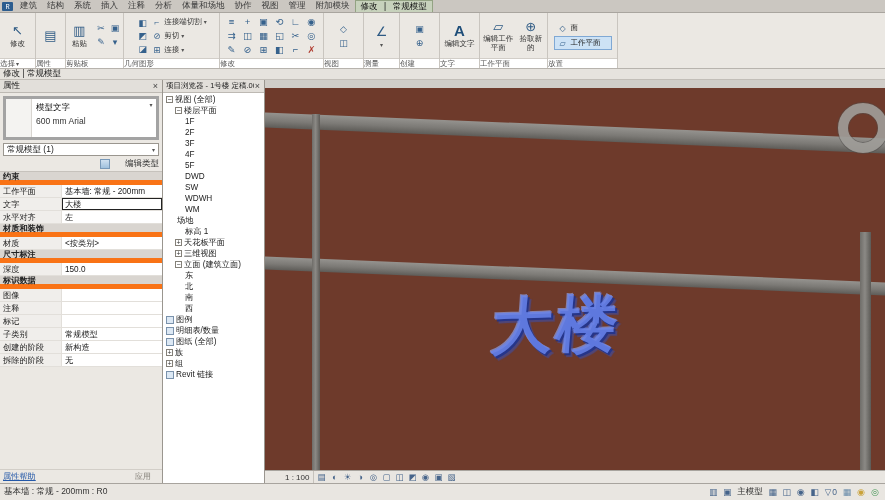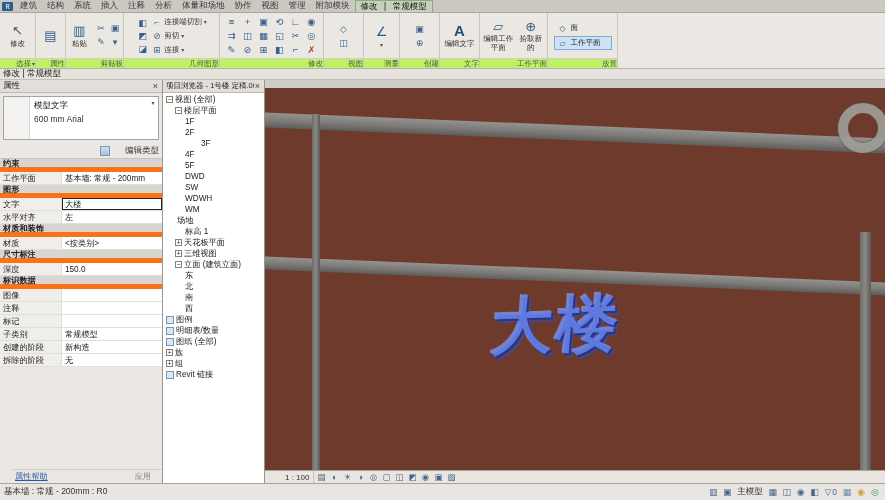--- a/index.html
+++ b/index.html
@@ -11,21 +11,21 @@
   .tabbar{height:13px;background:#cbc7c1;display:flex;align-items:stretch;border-bottom:1px solid #a9a59f;font-family:Liberation Mono, monospace;}
   .appicon{width:11px;height:9px;margin:2px 2px 0 2px;background:#2c5d8f;color:#fff;font-size:7px;display:flex;align-items:center;justify-content:center;border-radius:1px;}
   .tabs{display:flex;}
   .tab{padding:0 5px;font-size:8.5px;display:flex;align-items:center;color:#3a3a3a;white-space:nowrap;}
   .tab.contextual{background:#c7d2bc;border:1px solid #93a383;border-bottom:none;color:#111;}
 
   
   .ribbon{height:56px;background:#ebe8e3;display:flex;align-items:stretch;border-bottom:1px solid #b7b3ad;}
   .panel{display:flex;flex-direction:column;border-right:1px solid #c9c5bf;overflow:hidden;}
   .pc{flex:1;display:flex;align-items:center;justify-content:center;gap:2px;padding:1px 2px;overflow:hidden;}
-  .plr{height:10px;background:#bef264;font-size:7.5px;color:#555;display:flex;align-items:center;justify-content:flex-end;gap:1px;border-top:1px solid #d2cec8;white-space:nowrap;overflow:hidden;font-family:Liberation Serif, serif;}
+  .plr{height:10px;background:#ffffff;font-size:7.5px;color:#555;display:flex;align-items:center;justify-content:flex-start;gap:1px;border-top:1px solid #d2cec8;white-space:nowrap;overflow:hidden;font-family:Liberation Serif, serif;}
   .bigbtn{display:flex;flex-direction:column;align-items:center;justify-content:center;gap:1px;min-width:26px;}
   .bigicon{width:17px;height:16px;display:flex;align-items:center;justify-content:center;font-size:13px;color:#2e5a84;}
   .bigA{font-size:15px;font-weight:bold;color:#1f4e79;}
   .bl{font-size:7.5px;color:#333;text-align:center;line-height:1.15;max-width:34px;}
   .sicon{width:13px;height:13px;display:flex;align-items:center;justify-content:center;font-size:9px;color:#35618c;}
   .dd{font-size:6px;color:#555;}
   .smallgrid{display:grid;grid-template-columns:repeat(2,14px);grid-auto-rows:14px;}
   .geoside{display:flex;flex-direction:column;}
   .geolist{display:flex;flex-direction:column;justify-content:center;}
   .georow{display:flex;align-items:center;gap:2px;height:14px;font-size:7.5px;color:#333;white-space:nowrap;}
@@ -44,40 +44,40 @@
   .optionsbar{height:11px;background:#e6e3de;border-bottom:1px solid #c2beb8;display:flex;align-items:center;padding-left:3px;font-size:8.5px;color:#222;}
 
   
   .main{position:absolute;top:80px;left:0;right:0;bottom:17px;}
   .pal-header{height:13px;background:#e2dfda;border-bottom:1px solid #bdb9b3;display:flex;align-items:center;padding:0 3px;flex:none;}
   .pal-title{font-size:8.5px;color:#222;flex:1;overflow:hidden;white-space:nowrap;}
   .pal-title.small{font-size:7.5px;}
   .pal-close{font-size:9px;color:#444;padding:0 1px;}
 
   .props{position:absolute;left:0;top:0;bottom:0;width:163px;background:#ebe8e3;border-right:1px solid #9a968f;display:flex;flex-direction:column;overflow:hidden;}
-  .type-box{margin:3px;height:44px;background:#fff;border:1px solid #a3a3a3;display:flex;align-items:stretch;flex:none;}
+  .type-box{margin:3px;height:44px;background:#fff;border:3px solid #a3a3a3;display:flex;align-items:stretch;flex:none;}
   .type-thumb{width:26px;border-right:1px solid #d8d5d0;background:#f4f3f1;}
   .type-info{flex:1;padding:3px 4px;display:flex;flex-direction:column;gap:2px;}
   .type-name{font-size:8.5px;color:#111;}
   .type-size{font-size:8.5px;color:#333;}
   .type-dd{width:10px;display:flex;align-items:flex-start;justify-content:center;font-size:6px;padding-top:2px;color:#555;}
   .inst-row{margin:0 3px;flex:none;}
   .inst-select{height:13px;border:1px solid #9a968f;background:#fff;display:flex;align-items:center;padding:0 3px;font-size:8.5px;}
   .inst-select .lab{flex:1;overflow:hidden;white-space:nowrap;}
   .et-row{height:15px;display:flex;align-items:center;justify-content:flex-end;padding:1px 3px;gap:3px;flex:none;}
   .et-btn{display:flex;align-items:center;gap:15px;font-size:8.5px;color:#333;}
   .et-icon{width:10px;height:10px;background:linear-gradient(#cfe0f0,#9fc0dd);border:1px solid #7898b8;}
   .pgrid{border-top:1px solid #c6c2bc;flex:none;}
   .pgroup{height:13px;background:#d9d5d0;font-weight:bold;font-size:8.2px;display:flex;align-items:center;padding:0 3px;border-bottom:5px solid #f97316;color:#222;}
   .prow{display:flex;height:13px;border-bottom:1px solid #e2dfda;}
   .plab{width:62px;background:#f0eeeb;border-right:1px solid #e2dfda;padding:0 3px;font-size:8.2px;display:flex;align-items:center;white-space:nowrap;overflow:hidden;}
   .pval{flex:1;background:#fff;padding:4px 3px;font-size:8.2px;display:flex;align-items:center;white-space:nowrap;overflow:hidden;}
   .pval.editing{outline:1px solid #222;outline-offset:-1px;}
   .props-fill{flex:1;background:#ebe8e3;}
-  .props-footer{height:14px;display:flex;align-items:center;justify-content:space-between;padding:0 3px;background:#ebe8e3;border-top:1px solid #d2cec8;flex:none;margin-left:12px;}
+  .props-footer{height:14px;display:flex;align-items:center;justify-content:space-between;padding:0 3px;background:#ebe8e3;border-top:1px solid #d2cec8;flex:none;}
   .help-link{color:#2458a8;text-decoration:underline;font-size:8.2px;}
   .apply-btn{font-size:8.2px;color:#8a867f;padding:0 8px;}
 
   .browser{position:absolute;left:163px;top:0;bottom:0;width:102px;background:#fff;border-right:1px solid #9a968f;display:flex;flex-direction:column;overflow:hidden;}
   .tree{flex:1;overflow:hidden;padding-top:1px;}
   .trow{height:11px;display:flex;align-items:center;white-space:nowrap;overflow:hidden;}
   .expander{width:7px;height:7px;border:1px solid #848078;background:#fff;color:#333;font-size:7px;line-height:5px;display:flex;align-items:center;justify-content:center;margin-right:2px;flex:none;}
   .ticon{width:8px;height:8px;border:1px solid #7a92ac;background:#dce8f4;margin-right:2px;flex:none;}
   .tspace{width:1px;}
   .tlabel{font-size:8.2px;color:#222;}
@@ -328,33 +328,38 @@
         <span class="pal-close">×</span>
       </div>
       <div class="type-box">
         <div class="type-thumb"></div>
         <div class="type-info">
           <div class="type-name">模型文字</div>
           <div class="type-size">600 mm Arial</div>
         </div>
         <div class="type-dd">▾</div>
       </div>
+      <div class="inst-row">
+        <div class="inst-select">
+          <span class="lab">常规模型 (1)</span>
+          <span class="dd">▾</span>
+        </div>
+      </div>
       <div class="et-row">
         <div class="et-btn">
           <span class="et-icon"></span>
           <span>编辑类型</span>
         </div>
       </div>
       <div class="pgrid">
           <div class="pgroup">约束</div>
           <div class="prow">
             <div class="plab">工作平面</div>
             <div class="pval">基本墙: 常规 - 200mm</div>
           </div>
-          <div class="pgroup">图形</div>
           <div class="prow">
             <div class="plab">文字</div>
             <div class="pval editing">大楼</div>
           </div>
           <div class="prow">
             <div class="plab">水平对齐</div>
             <div class="pval">左</div>
           </div>
           <div class="pgroup">材质和装饰</div>
           <div class="prow">
@@ -414,21 +419,21 @@
             <span class="tlabel">楼层平面</span>
           </div>
           <div class="trow" style="padding-left: 21px;">
             <span class="tspace"></span>
             <span class="tlabel">1F</span>
           </div>
           <div class="trow" style="padding-left: 21px;">
             <span class="tspace"></span>
             <span class="tlabel">2F</span>
           </div>
-          <div class="trow" style="padding-left: 21px; margin-left: 16px;">
+          <div class="trow" style="padding-left: 21px;">
             <span class="tspace"></span>
             <span class="tlabel">3F</span>
           </div>
           <div class="trow" style="padding-left: 21px;">
             <span class="tspace"></span>
             <span class="tlabel">4F</span>
           </div>
           <div class="trow" style="padding-left: 21px;">
             <span class="tspace"></span>
             <span class="tlabel">5F</span>

